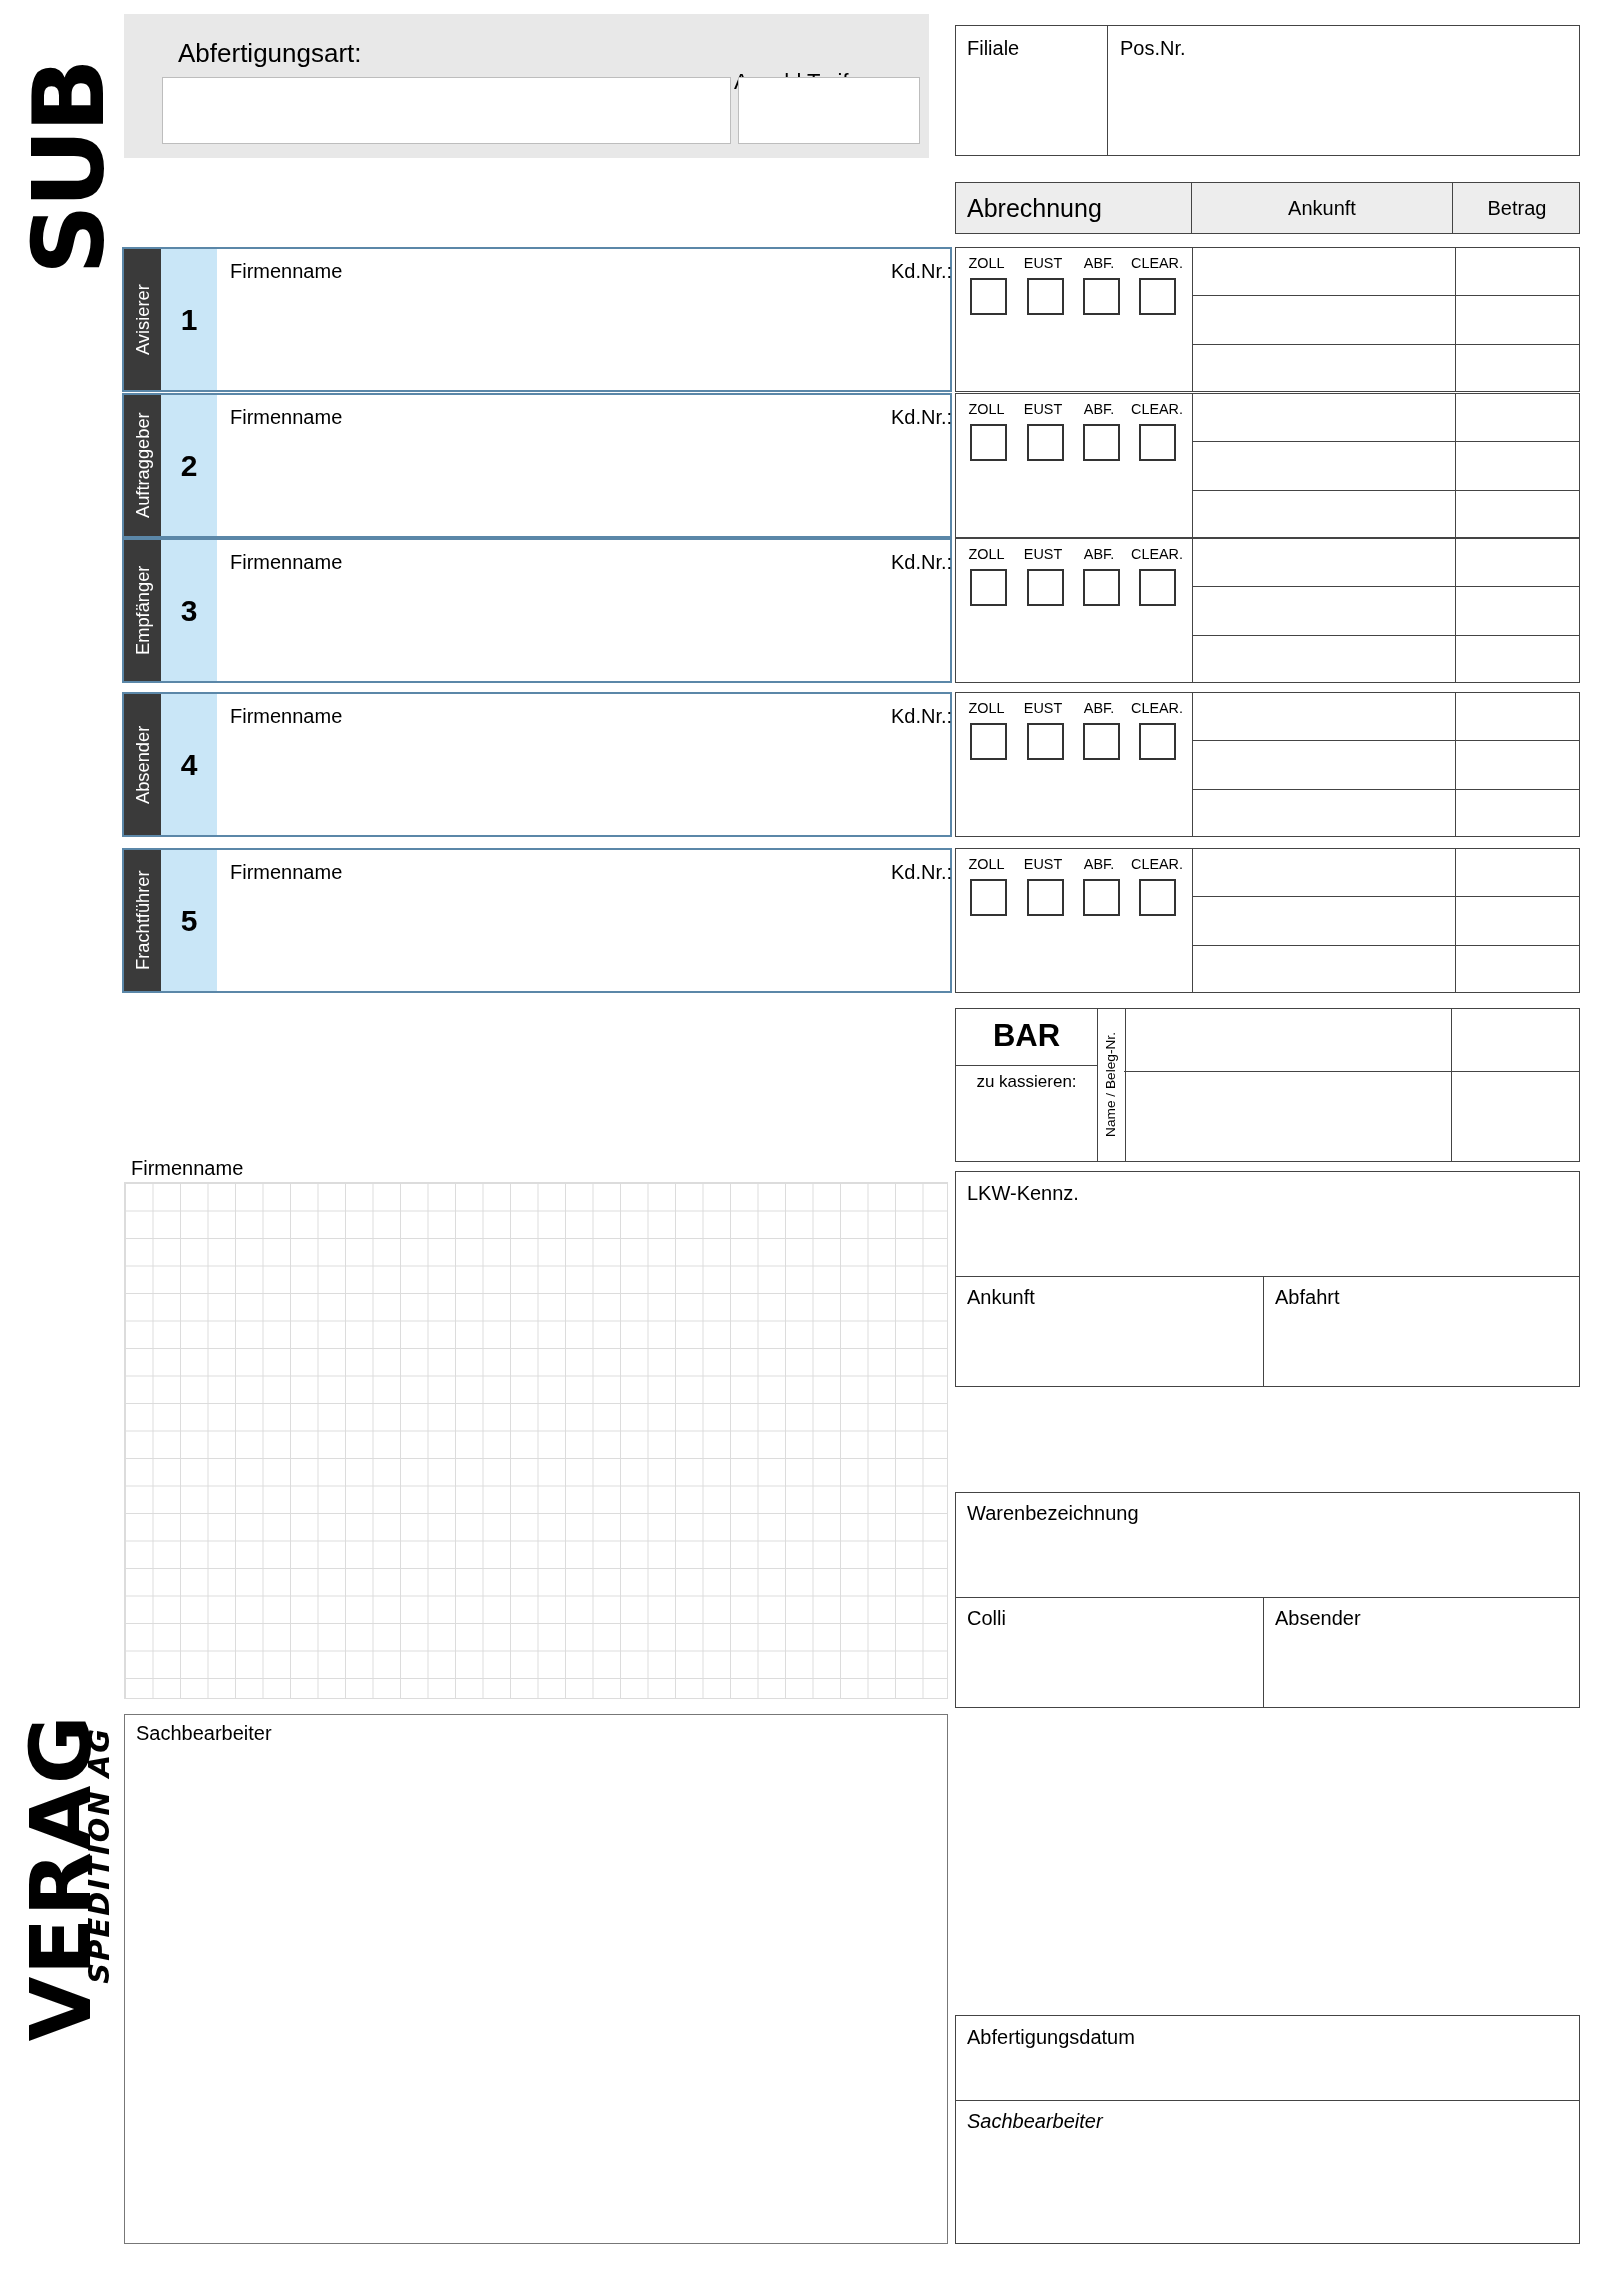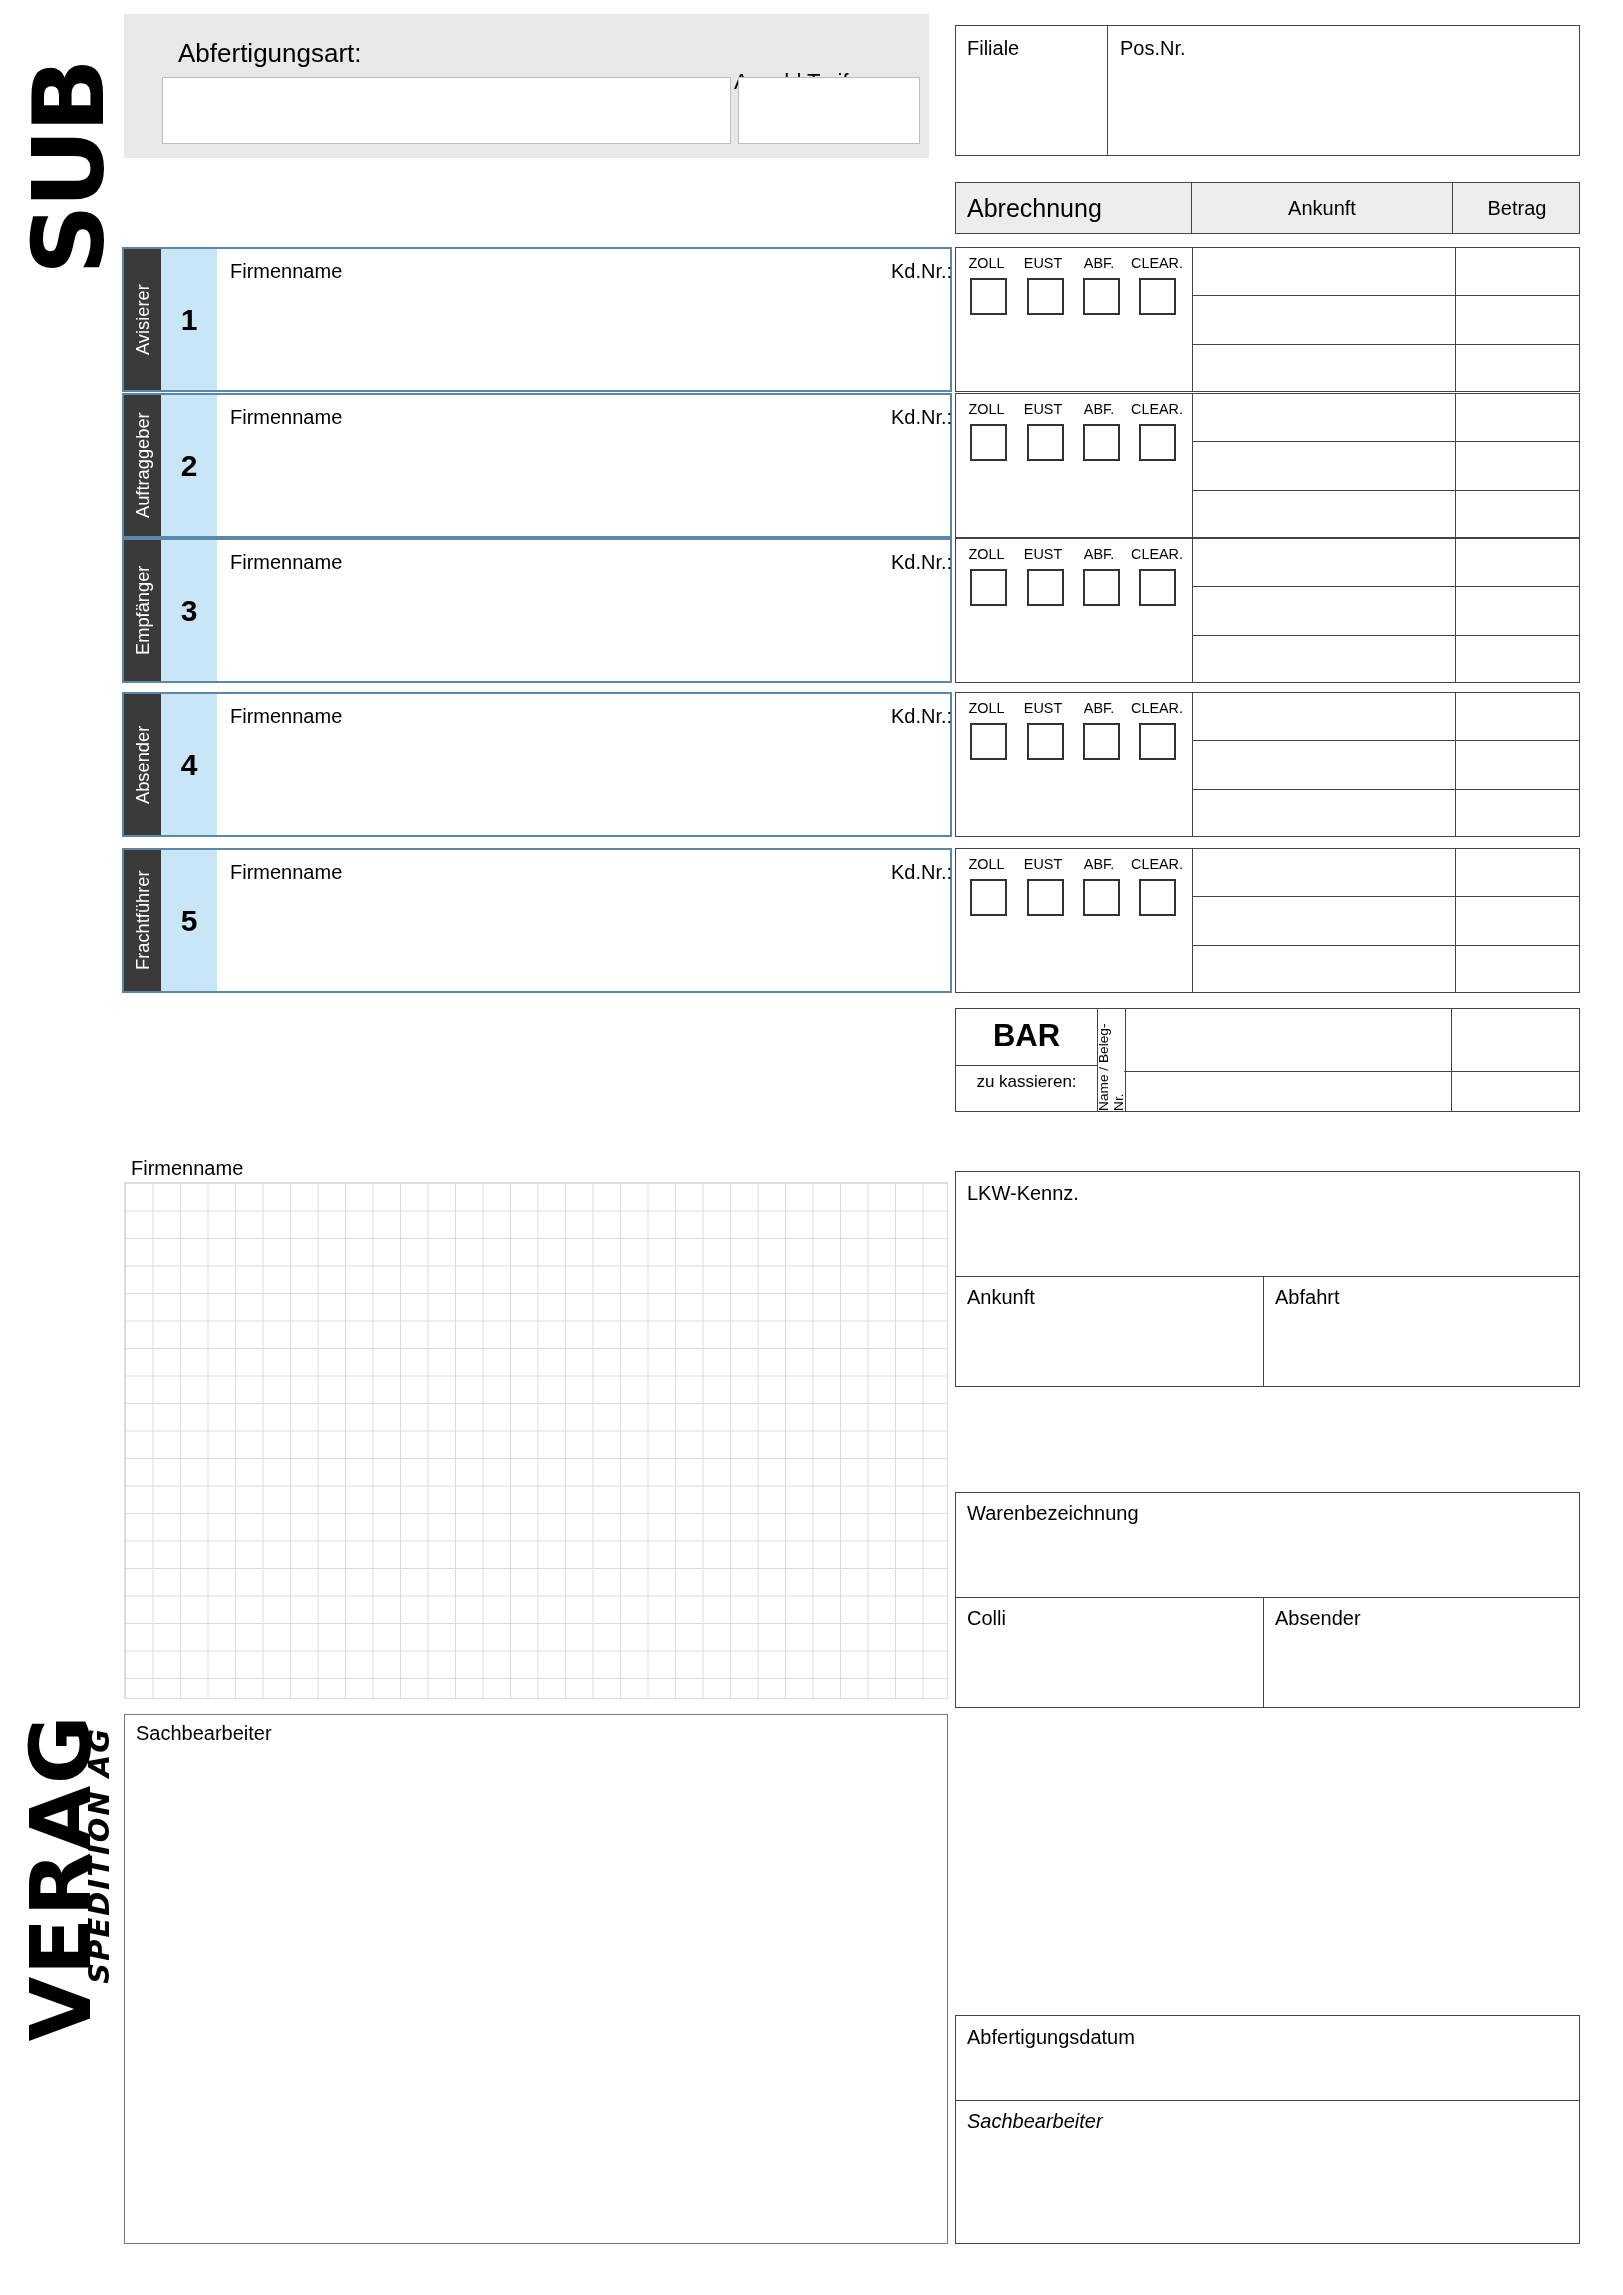--- a/index.html
+++ b/index.html
@@ -161,21 +161,21 @@
   .abr-lines { position: absolute; left: 236px; top: 0; right: 0; height: 100%; }
   .abr-line {
     position: absolute; left: 0; right: 0; height: 1.3px; background: #444;
   }
   .abr-vline {
     position: absolute; top: 0; bottom: 0; left: 263px; width: 1.3px; background: #444;
   }
 
   
   .bar-block {
-    left: 955px; top: 1008px; width: 625px; height: 104px; border: 1.3px solid #444;
+    left: 955px; top: 1008px; width: 625px; height: 154px; border: 1.3px solid #444;
   }
   .bar-left {
     position: absolute; left: 0; top: 0; width: 141px; height: 100%;
     border-right: 1.3px solid #444;
   }
   .bar-title {
     position: absolute; left: 0; right: 0; top: 9.2px; text-align: center;
     font-size: 31px; font-weight: bold;
   }
   .bar-sub-sep {

